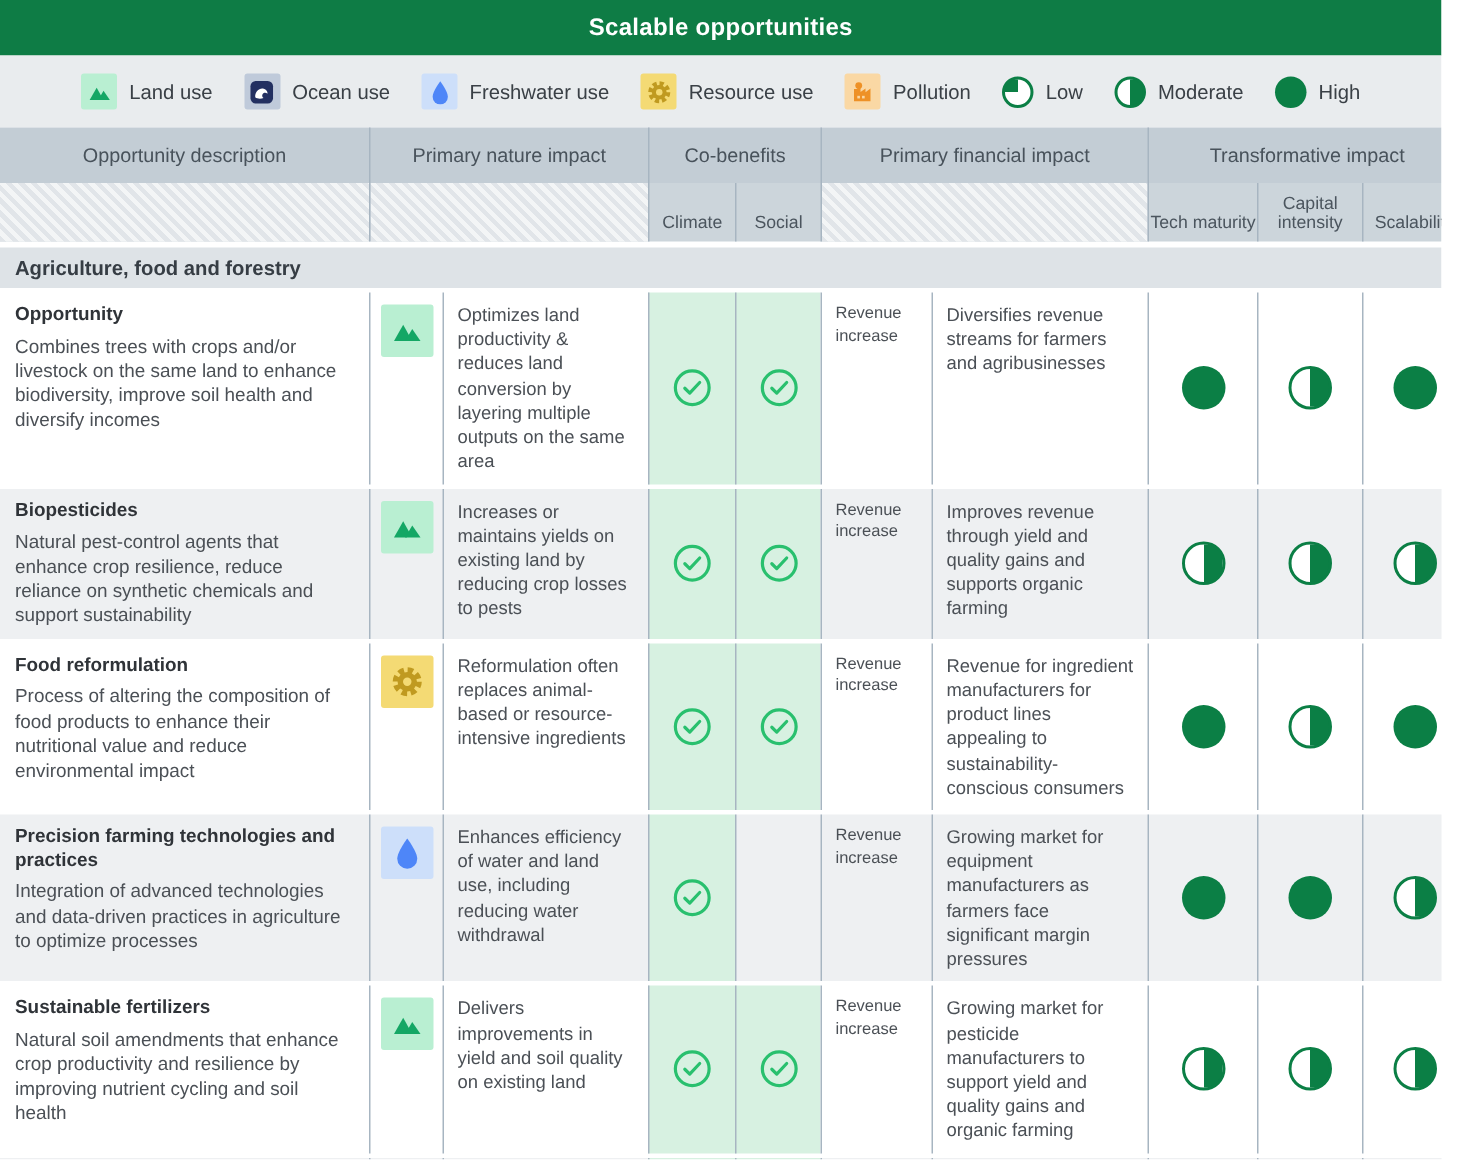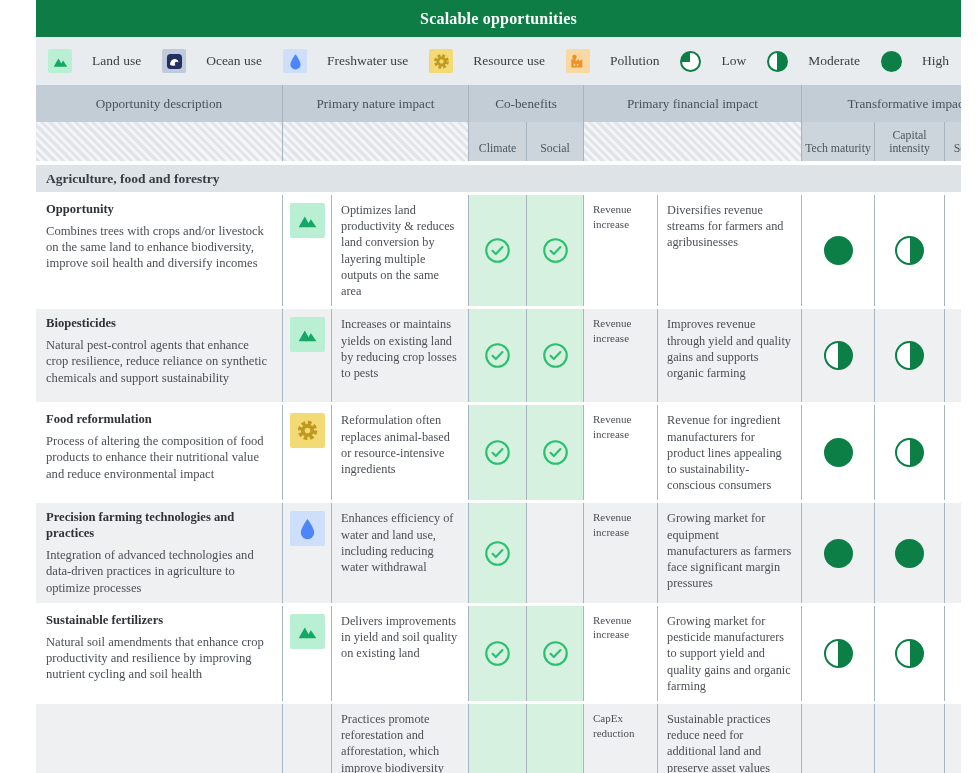--- a/index.html
+++ b/index.html
@@ -1,36 +1,36 @@
 <!DOCTYPE html>
 <html><head>
 <meta charset="utf-8">
 <style>
   html,body{margin:0;padding:0;background:#fff;}
   .page{
     width:961px;height:773px;overflow:hidden;position:relative;
-    font-family:Liberation Serif, serif;
-    background:#fff;box-sizing:border-box;padding-left:36px;
+    font-family:Liberation Sans, sans-serif;
+    background:#fff;box-sizing:border-box;
   }
   *,*:before,*:after{box-sizing:border-box;}
 
   
   .titlebar{
     height:37px;background:#0e7c45;color:#fff;
     display:flex;align-items:center;justify-content:center;
     font-size:16px;font-weight:bold;letter-spacing:.2px;
   }
 
   
   .legend{
     height:48px;background:#e9ecee;
     display:flex;align-items:center;justify-content:center;gap:21px;
     font-size:13.5px;color:#3a4046;
   }
-  .legend-item{display:flex;align-items:center;gap:20px;}
+  .legend-item{display:flex;align-items:center;gap:8px;}
   .nicon{
     display:inline-flex;align-items:center;justify-content:center;
     border-radius:2px;flex:0 0 auto;
   }
   .legend .nicon{width:24px;height:24px;}
   .legend .nicon svg{width:19px;height:19px;}
   .nicon-land-use{background:#b9efd2;}
   .nicon-ocean-use{background:#bfcada;}
   .nicon-freshwater-use{background:#cdd fa;}
   .nicon-freshwater-use{background:#cddffa;}

